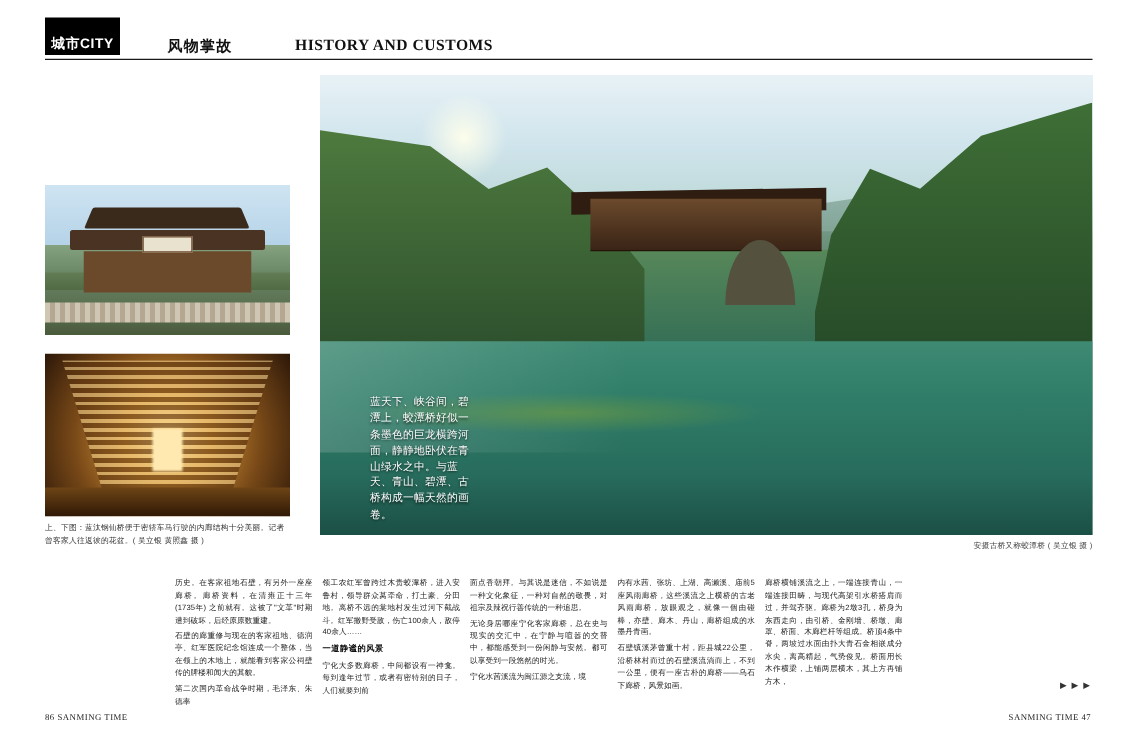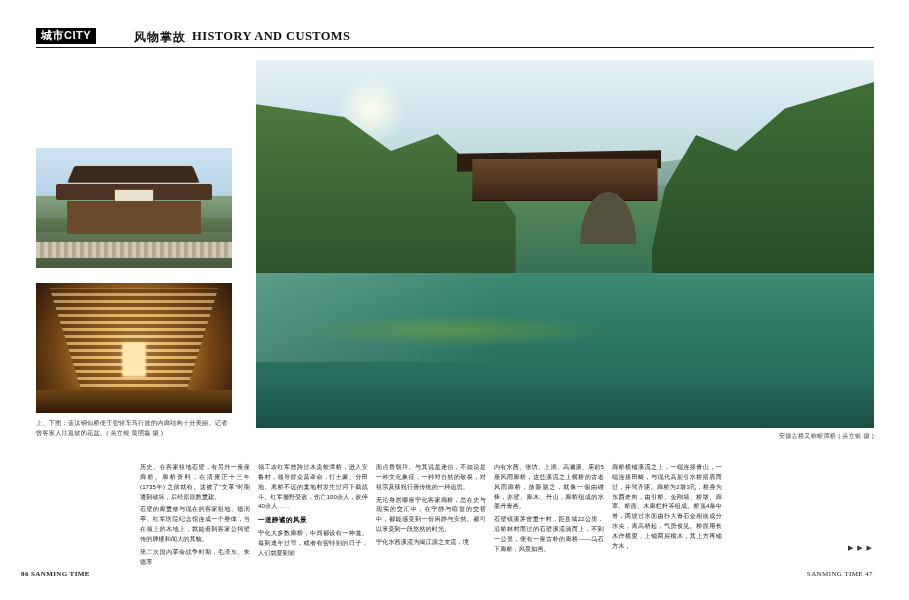--- a/index.html
+++ b/index.html
@@ -19,39 +19,40 @@
     position: absolute;
     left: 36px; top: 22px;
     width: 560px; height: 22px;
     display: flex; align-items: flex-end; gap: 6px;
   }
   .header-tag {
     background: #000000;
     color: #ffffff;
     font-size: 11px;
     font-weight: bold;
-    padding: 2px 5px 3px 5px;
+    padding: 16px 5px 3px 5px;
     letter-spacing: 0.5px;
     line-height: 1;
   }
   .header-cn {
     font-size: 12px;
     font-weight: bold;
     color: #111111;
     letter-spacing: 1px;
     line-height: 1.1;
     margin-left: 32px;
   }
   .header-en {
     font-size: 12.5px;
     font-weight: bold;
     color: #111111;
     letter-spacing: 0.4px;
     line-height: 1.1;
     font-family: "Liberation Serif", serif;
+    margin-left: 44px;
   }
   .header-rule {
     position: absolute;
     left: 36px; top: 47px;
     width: 838px; height: 1px;
     background: #1a1a1a;
   }
   
   .photo {
     position: absolute;
@@ -180,26 +181,25 @@
     letter-spacing: .4px;
   }
   #col-1 { left: 104px; }
   #col-2 { left: 222px; }
   #col-3 { left: 340px; }
   #col-4 { left: 458px; }
   #col-5 { left: 576px; }
   
   .folio-left {
     position: absolute;
-    left: 21px; bottom: 22px;
+    left: 36px; bottom: 22px;
     font-size: 7px;
     color: #222222;
     letter-spacing: .4px;
     font-family: "Liberation Serif", serif;
-    font-weight: bold;
   }
   .folio-right {
     position: absolute;
     right: 36px; bottom: 22px;
     font-size: 7px;
     color: #222222;
     letter-spacing: .4px;
     font-family: "Liberation Serif", serif;
   }
   .arrows {
@@ -247,20 +247,21 @@
     <div class="mn-forest-l"></div>
     <div class="mn-forest-r"></div>
     <div class="mn-bridge-roof"></div>
     <div class="mn-bridge"></div>
     <div class="mn-arch"></div>
     <div class="mn-water"></div>
     <div class="mn-water-sheen"></div>
     <div class="mn-weed"></div>
   </div>
 
+  <div class="overlay-text">蓝天下、峡谷间，碧潭上，蛟潭桥好似一条墨色的巨龙横跨河面，静静地卧伏在青山绿水之中。与蓝天、青山、碧潭、古桥构成一幅天然的画卷。</div>
   <div class="caption-main">安摄古桥又称蛟潭桥 ( 吴立银 摄 )</div>
 
   <div class="columns">
 
     <div class="col" id="col-1">
       <p>历史。在客家祖地石壁，有另外一座座廊桥。廊桥资料，在清雍正十三年 (1735年) 之前就有。这被了"文革"时期遭到破坏，后经原原数重建。</p>
       <p>石壁的廊重修与现在的客家祖地、德润亭、红军医院纪念馆连成一个整体，当在领上的木地上，就能看到客家公祠壁传的牌楼和闻大的其貌。</p>
       <p>第二次国内革命战争时期，毛泽东、朱德率</p>
     </div>
 

